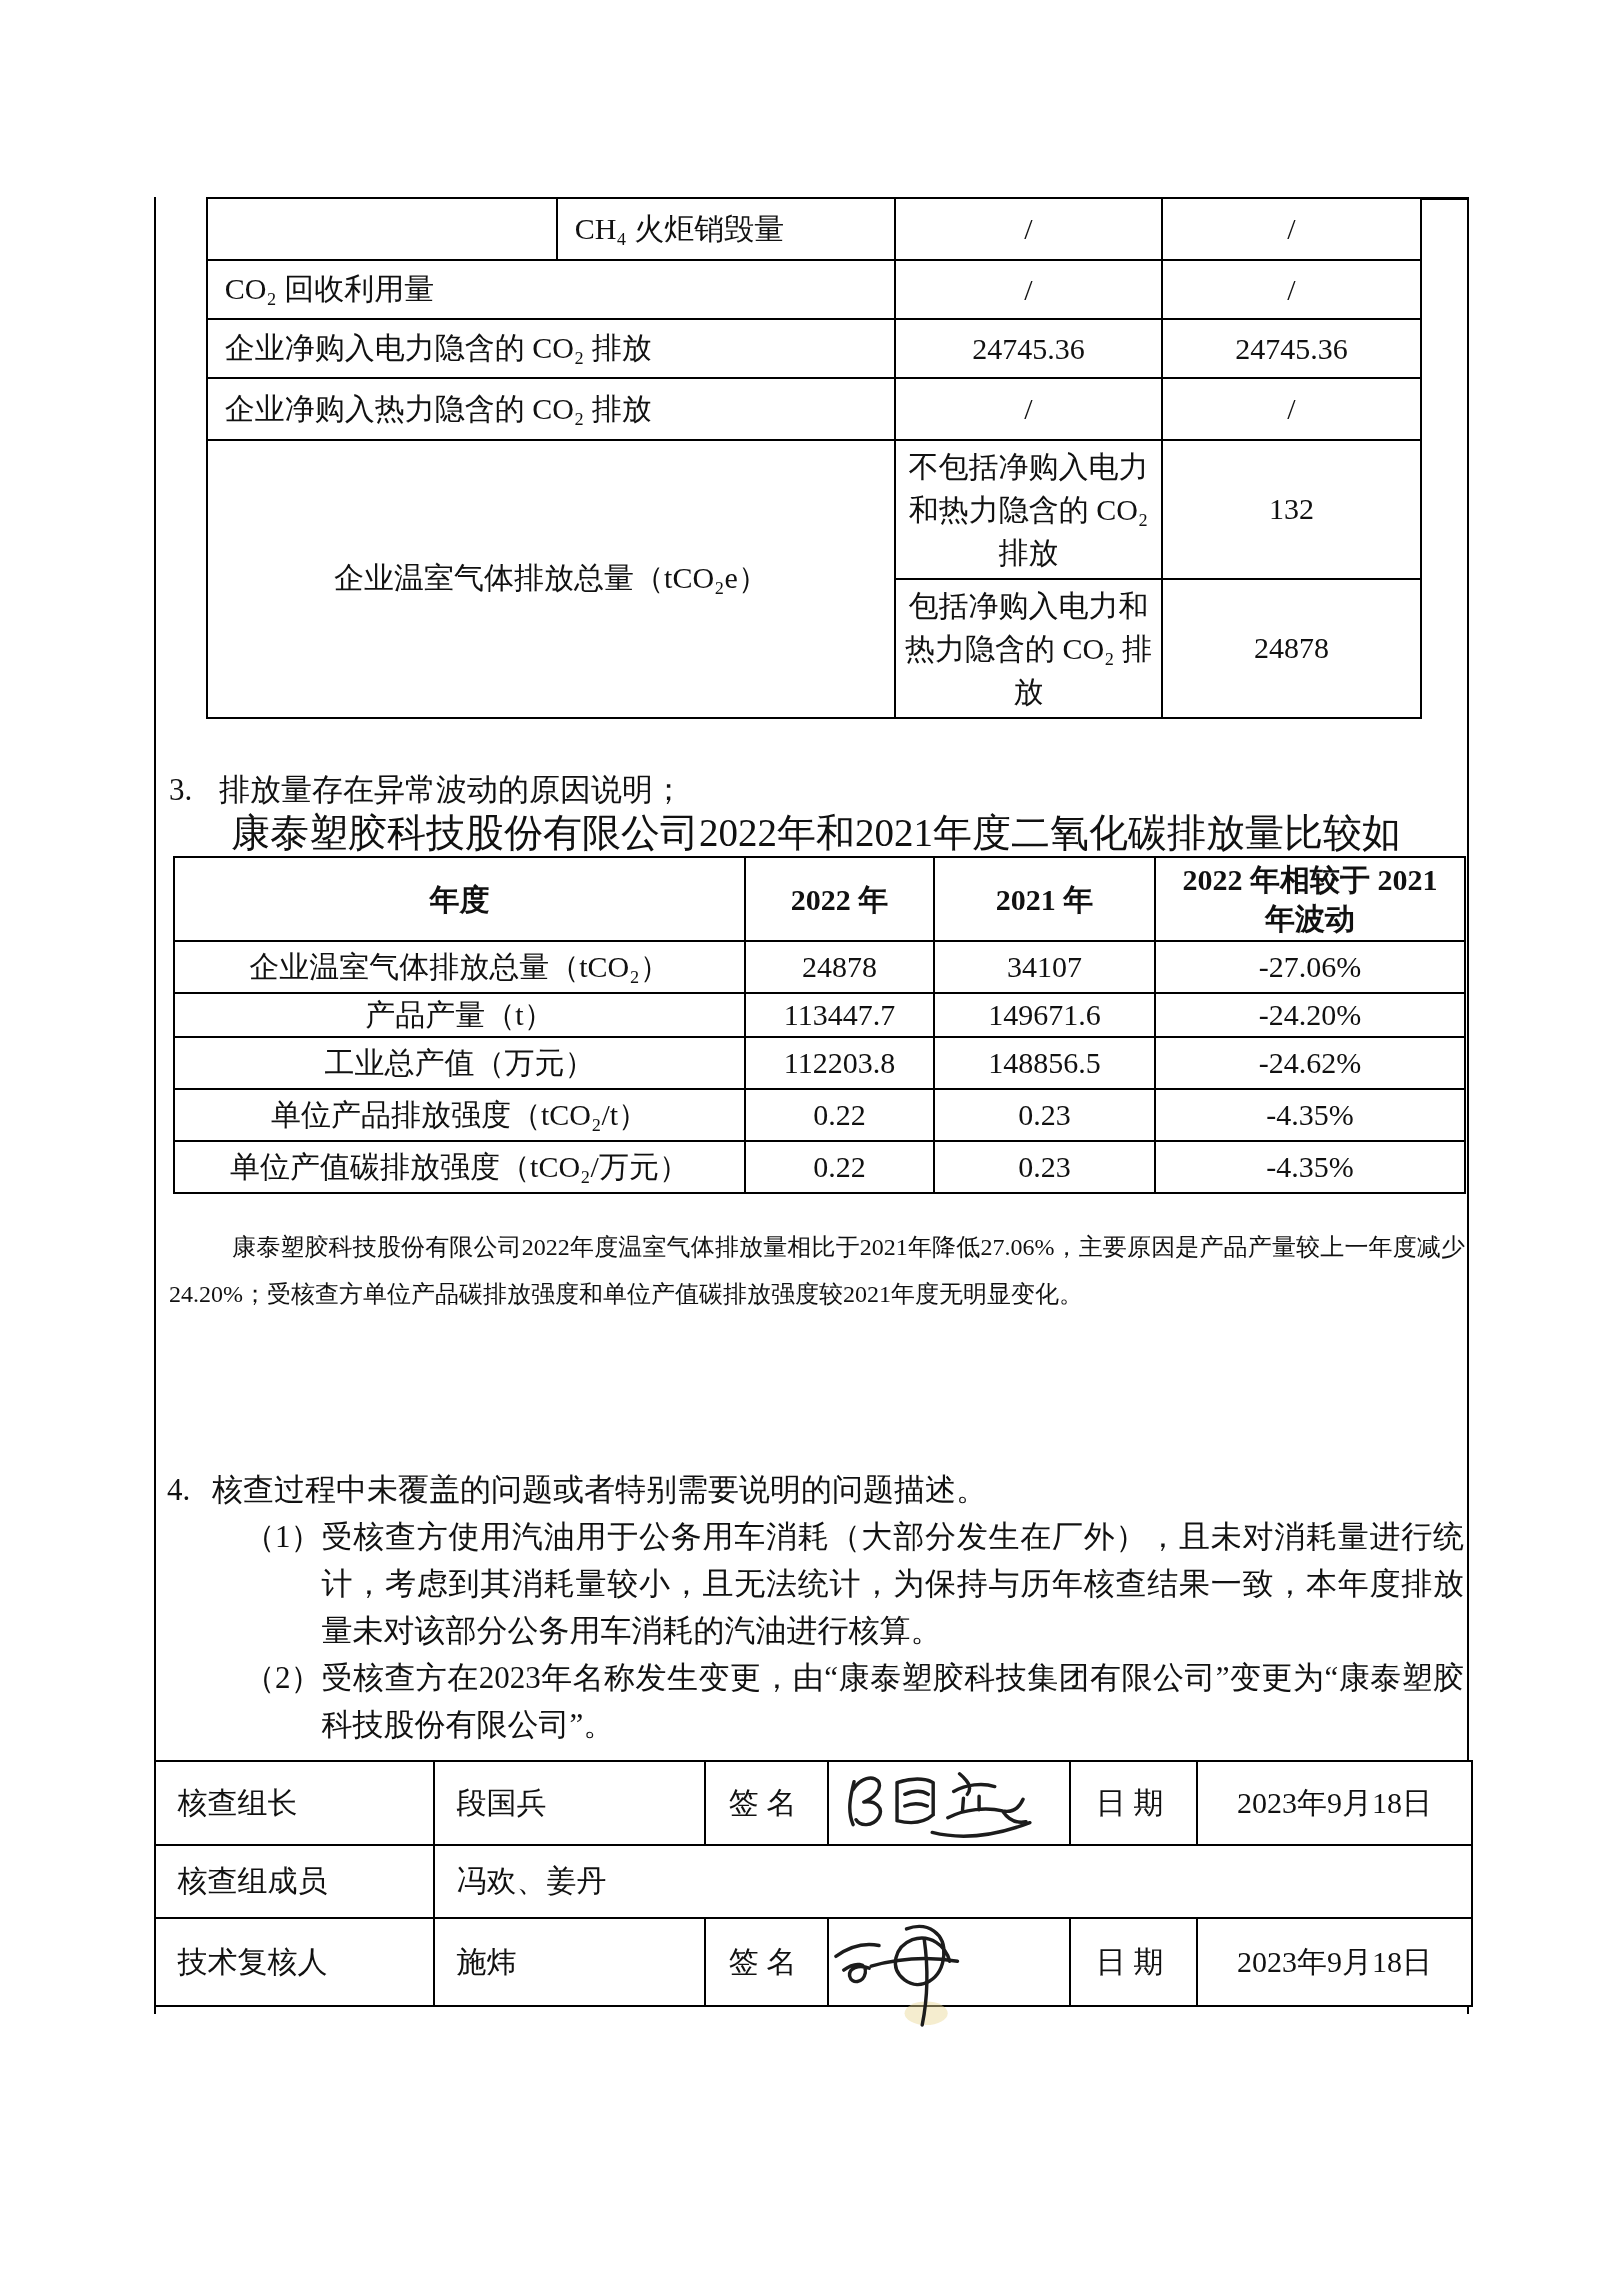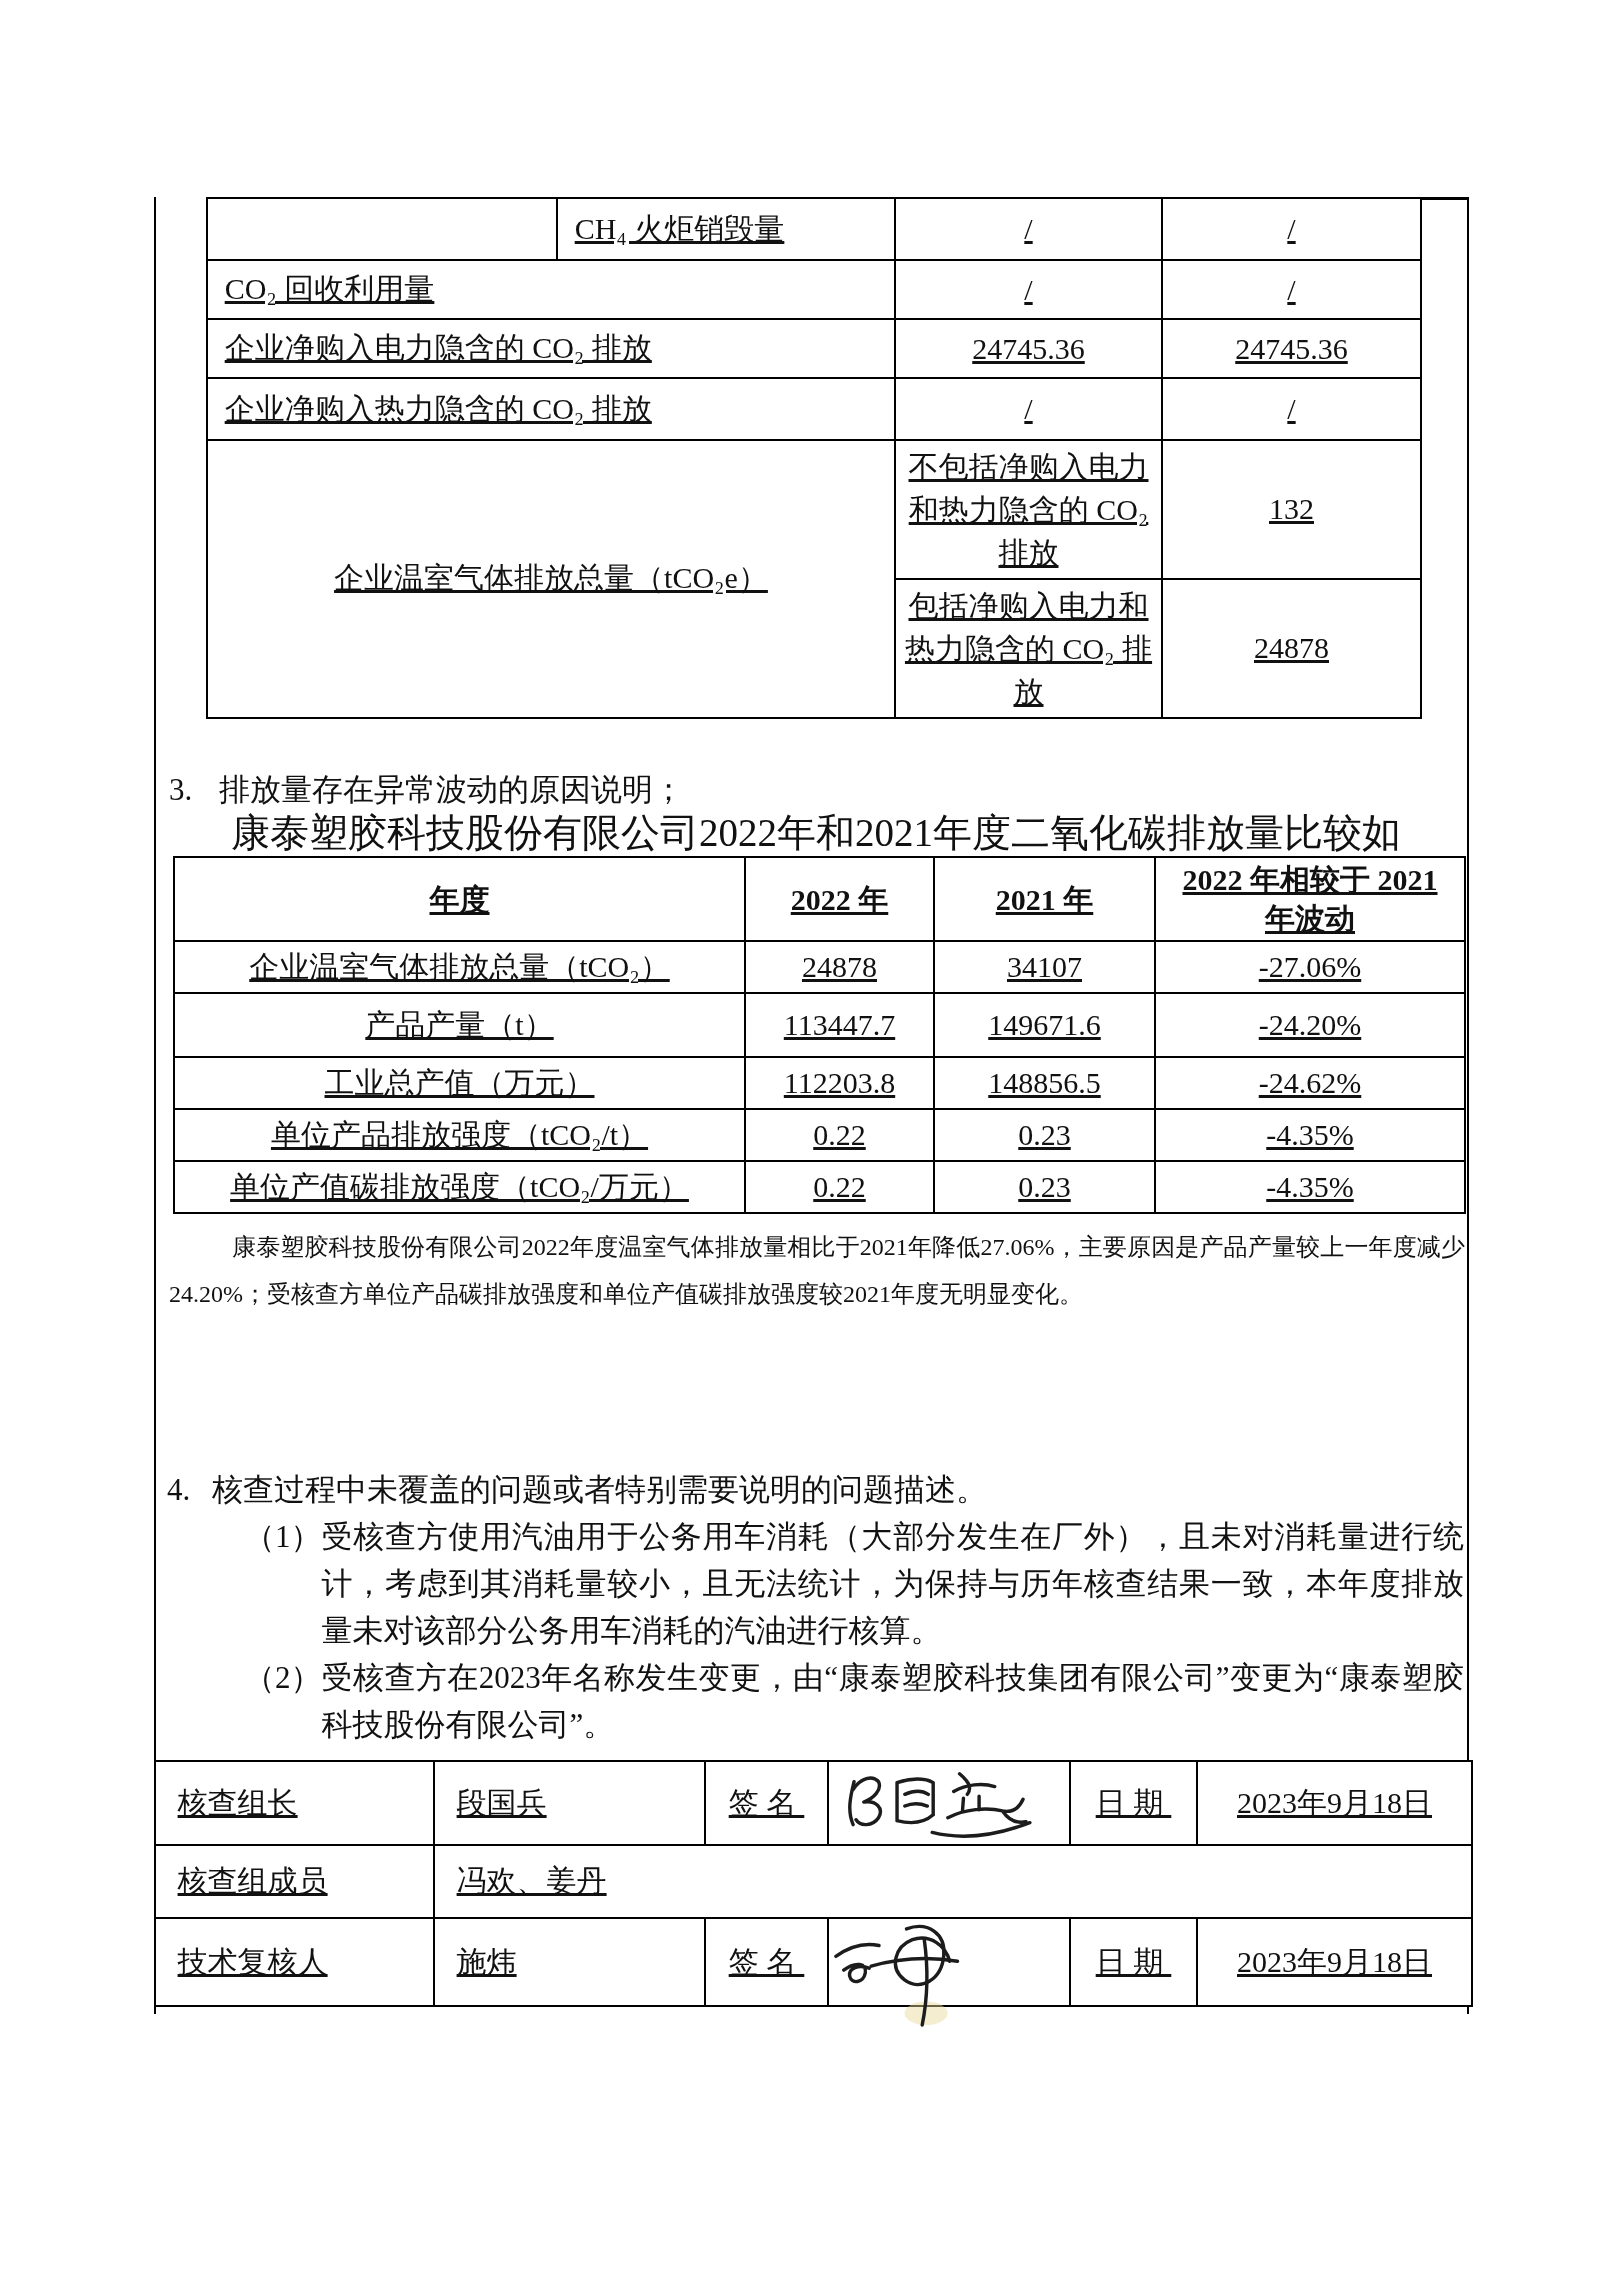--- a/index.html
+++ b/index.html
@@ -8,21 +8,21 @@
     width:1621px; height:2293px;
     background:#ffffff;
     font-family:"Liberation Serif","DejaVu Serif",serif;
     color:#111111;
     overflow:hidden;
   }
   .vline { position:absolute; width:2px; background:#000; }
   .hline { position:absolute; height:2.9px; background:#000; }
 
   table { border-collapse:collapse; table-layout:fixed; position:absolute; background:#fff; }
-  td { padding:0; vertical-align:middle; overflow:hidden;text-decoration:underline; }
+  td { padding:0; vertical-align:middle; overflow:hidden; }
 
   
   .emissions { left:206px; top:197px; width:1213px; border:2.9px solid #000; font-size:30px; }
   .emissions td { border:2px solid #000; border-top-width:2.9px; border-bottom-width:2.9px; }
   .emissions .lbl { text-align:left; padding-left:16.7px; }
   .emissions .ctr { text-align:center; }
   .emissions .sub { text-align:center; line-height:43px; padding:3.9px 7.8px; }
 
   
   .compare { left:173px; top:856px; width:1291px; border:2.9px solid #000; font-size:30px; }
@@ -123,21 +123,21 @@
         <td>2022 年相较于 2021 年波动</td>
       </tr>
     </thead>
     <tbody>
       <tr style="height:52px">
         <td>企业温室气体排放总量（tCO₂）</td>
         <td>24878</td>
         <td>34107</td>
         <td>-27.06%</td>
       </tr>
-      <tr style="height:64px">
+      <tr style="height:44px">
         <td>产品产量（t）</td>
         <td>113447.7</td>
         <td>149671.6</td>
         <td>-24.20%</td>
       </tr>
       <tr style="height:52px">
         <td>工业总产值（万元）</td>
         <td>112203.8</td>
         <td>148856.5</td>
         <td>-24.62%</td>

